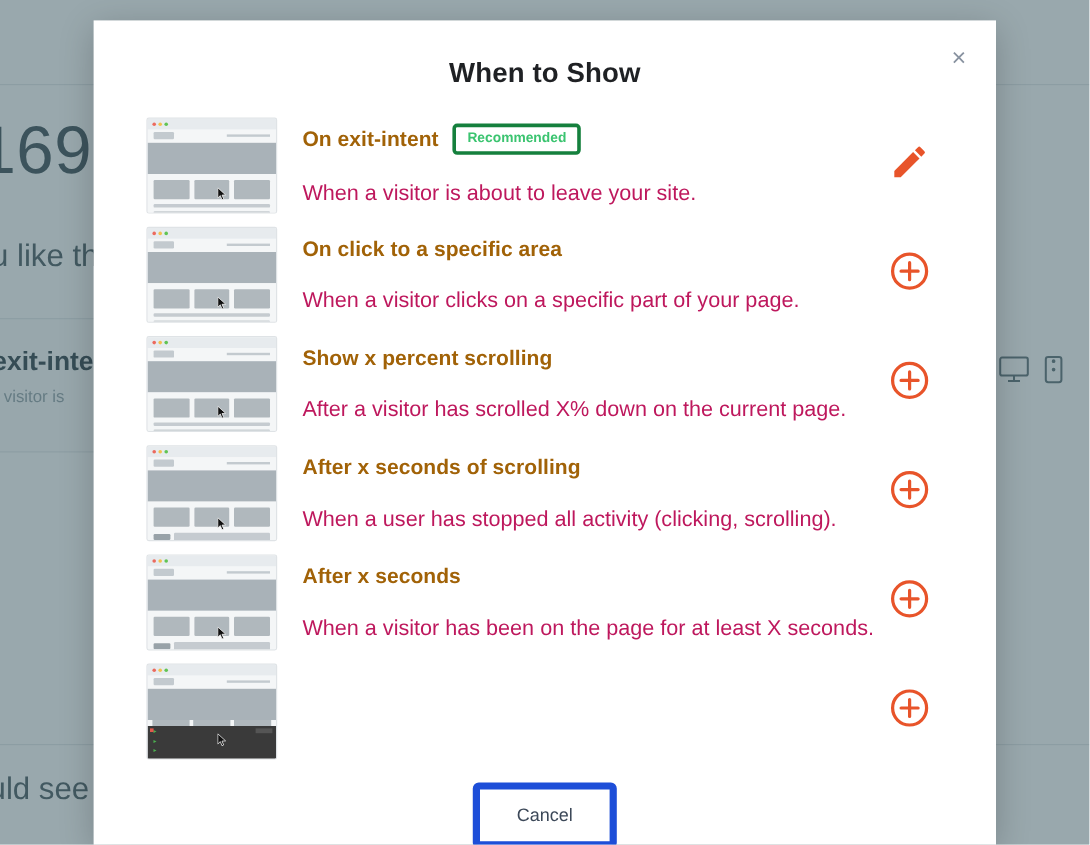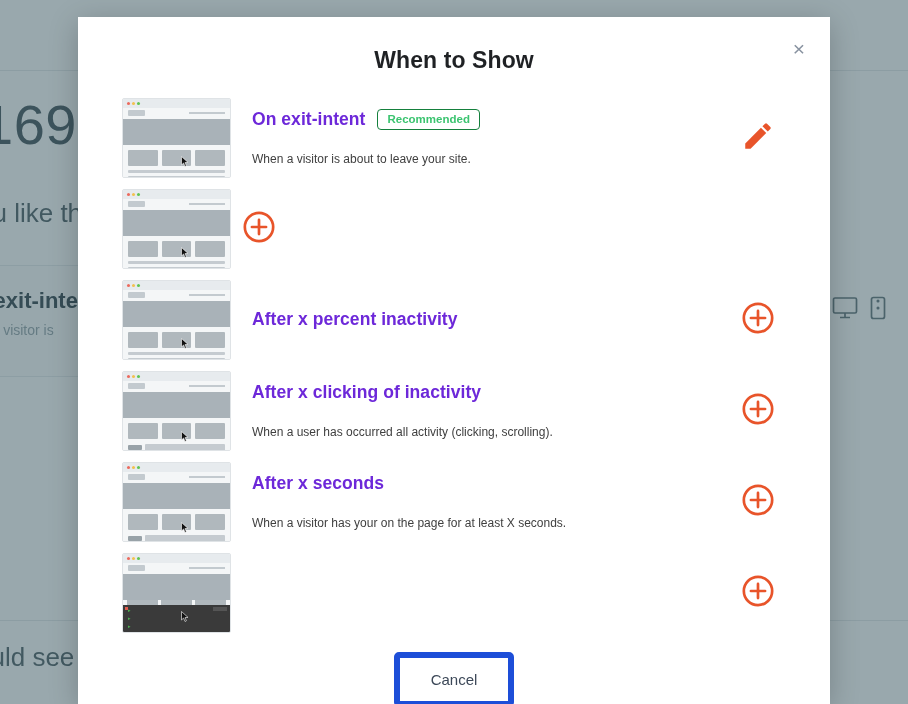--- a/index.html
+++ b/index.html
@@ -275,37 +275,37 @@
     min-width: 0;
   }
   .option-title-row {
     display: flex;
     align-items: center;
     gap: 12px;
   }
   .option-title {
     font-size: 17.5px;
     font-weight: bold;
-    color: #6d28d9;
+    color: #a16207;
     letter-spacing: 0.05px;
   }
   .badge {
-    border: 1px solid #15803d;
+    border: 3px solid #15803d;
     color: #3bc470;
     font-size: 11.5px;
     font-weight: bold;
     padding: 4px 9px;
     border-radius: 4px;
     line-height: 1;
     white-space: nowrap;
   }
   .option-desc {
     margin-top: 22px;
-    font-size: 12px;
-    color: #404040;
+    font-size: 18px;
+    color: #be185d;
   }
 
   
   .option-action {
     flex: 0 0 56px;
     display: flex;
     align-items: center;
     justify-content: center;
     cursor: pointer;
   }
@@ -429,20 +429,26 @@
               </div>
               <div class="thumb-lines">
                 <div class="thumb-line"></div>
                 <div class="thumb-line"></div>
               </div>
             </div>
             <svg class="thumb-cursor" viewBox="0 0 9 11">
               <path d="M0.5 0.5 L0.5 9 L2.6 7 L4 10.5 L5.4 9.8 L4 6.6 L7 6.4 Z" fill="#111" stroke="#fff" stroke-width="0.6"></path>
             </svg>
           </div>
+          <div class="option-text">
+            <div class="option-title-row">
+              <div class="option-title">On click to a specific area</div>
+            </div>
+            <div class="option-desc">When a visitor clicks on a specific part of your page.</div>
+          </div>
           <div class="option-action">
             <span><svg width="34" height="34" viewBox="0 0 24 24" fill="none" stroke="#e8542a" stroke-width="1.9">
                 <circle cx="12" cy="12" r="10"></circle>
                 <path d="M12 7v10M7 12h10" stroke-linecap="round"></path>
               </svg></span>
           </div>
         </div>
         <div class="option-row">
           <div class="thumb">
             <div class="thumb-bar">
@@ -465,22 +471,23 @@
                 <div class="thumb-line"></div>
                 <div class="thumb-line"></div>
               </div>
             </div>
             <svg class="thumb-cursor" viewBox="0 0 9 11">
               <path d="M0.5 0.5 L0.5 9 L2.6 7 L4 10.5 L5.4 9.8 L4 6.6 L7 6.4 Z" fill="#111" stroke="#fff" stroke-width="0.6"></path>
             </svg>
           </div>
           <div class="option-text">
             <div class="option-title-row">
-              <div class="option-title">After x percent inactivity</div>
-            </div>
+              <div class="option-title">Show x percent scrolling</div>
+            </div>
+            <div class="option-desc">After a visitor has scrolled X% down on the current page.</div>
           </div>
           <div class="option-action">
             <span><svg width="34" height="34" viewBox="0 0 24 24" fill="none" stroke="#e8542a" stroke-width="1.9">
                 <circle cx="12" cy="12" r="10"></circle>
                 <path d="M12 7v10M7 12h10" stroke-linecap="round"></path>
               </svg></span>
           </div>
         </div>
         <div class="option-row">
           <div class="thumb">
@@ -504,23 +511,23 @@
                 <span class="thumb-form-label"></span>
                 <span class="thumb-form-input"></span>
               </div>
             </div>
             <svg class="thumb-cursor low" viewBox="0 0 9 11">
               <path d="M0.5 0.5 L0.5 9 L2.6 7 L4 10.5 L5.4 9.8 L4 6.6 L7 6.4 Z" fill="#111" stroke="#fff" stroke-width="0.6"></path>
             </svg>
           </div>
           <div class="option-text">
             <div class="option-title-row">
-              <div class="option-title">After x clicking of inactivity</div>
-            </div>
-            <div class="option-desc">When a user has occurred all activity (clicking, scrolling).</div>
+              <div class="option-title">After x seconds of scrolling</div>
+            </div>
+            <div class="option-desc">When a user has stopped all activity (clicking, scrolling).</div>
           </div>
           <div class="option-action">
             <span><svg width="34" height="34" viewBox="0 0 24 24" fill="none" stroke="#e8542a" stroke-width="1.9">
                 <circle cx="12" cy="12" r="10"></circle>
                 <path d="M12 7v10M7 12h10" stroke-linecap="round"></path>
               </svg></span>
           </div>
         </div>
         <div class="option-row">
           <div class="thumb">
@@ -546,21 +553,21 @@
               </div>
             </div>
             <svg class="thumb-cursor low" viewBox="0 0 9 11">
               <path d="M0.5 0.5 L0.5 9 L2.6 7 L4 10.5 L5.4 9.8 L4 6.6 L7 6.4 Z" fill="#111" stroke="#fff" stroke-width="0.6"></path>
             </svg>
           </div>
           <div class="option-text">
             <div class="option-title-row">
               <div class="option-title">After x seconds</div>
             </div>
-            <div class="option-desc">When a visitor has your on the page for at least X seconds.</div>
+            <div class="option-desc">When a visitor has been on the page for at least X seconds.</div>
           </div>
           <div class="option-action">
             <span><svg width="34" height="34" viewBox="0 0 24 24" fill="none" stroke="#e8542a" stroke-width="1.9">
                 <circle cx="12" cy="12" r="10"></circle>
                 <path d="M12 7v10M7 12h10" stroke-linecap="round"></path>
               </svg></span>
           </div>
         </div>
         <div class="option-row">
           <div class="thumb">

